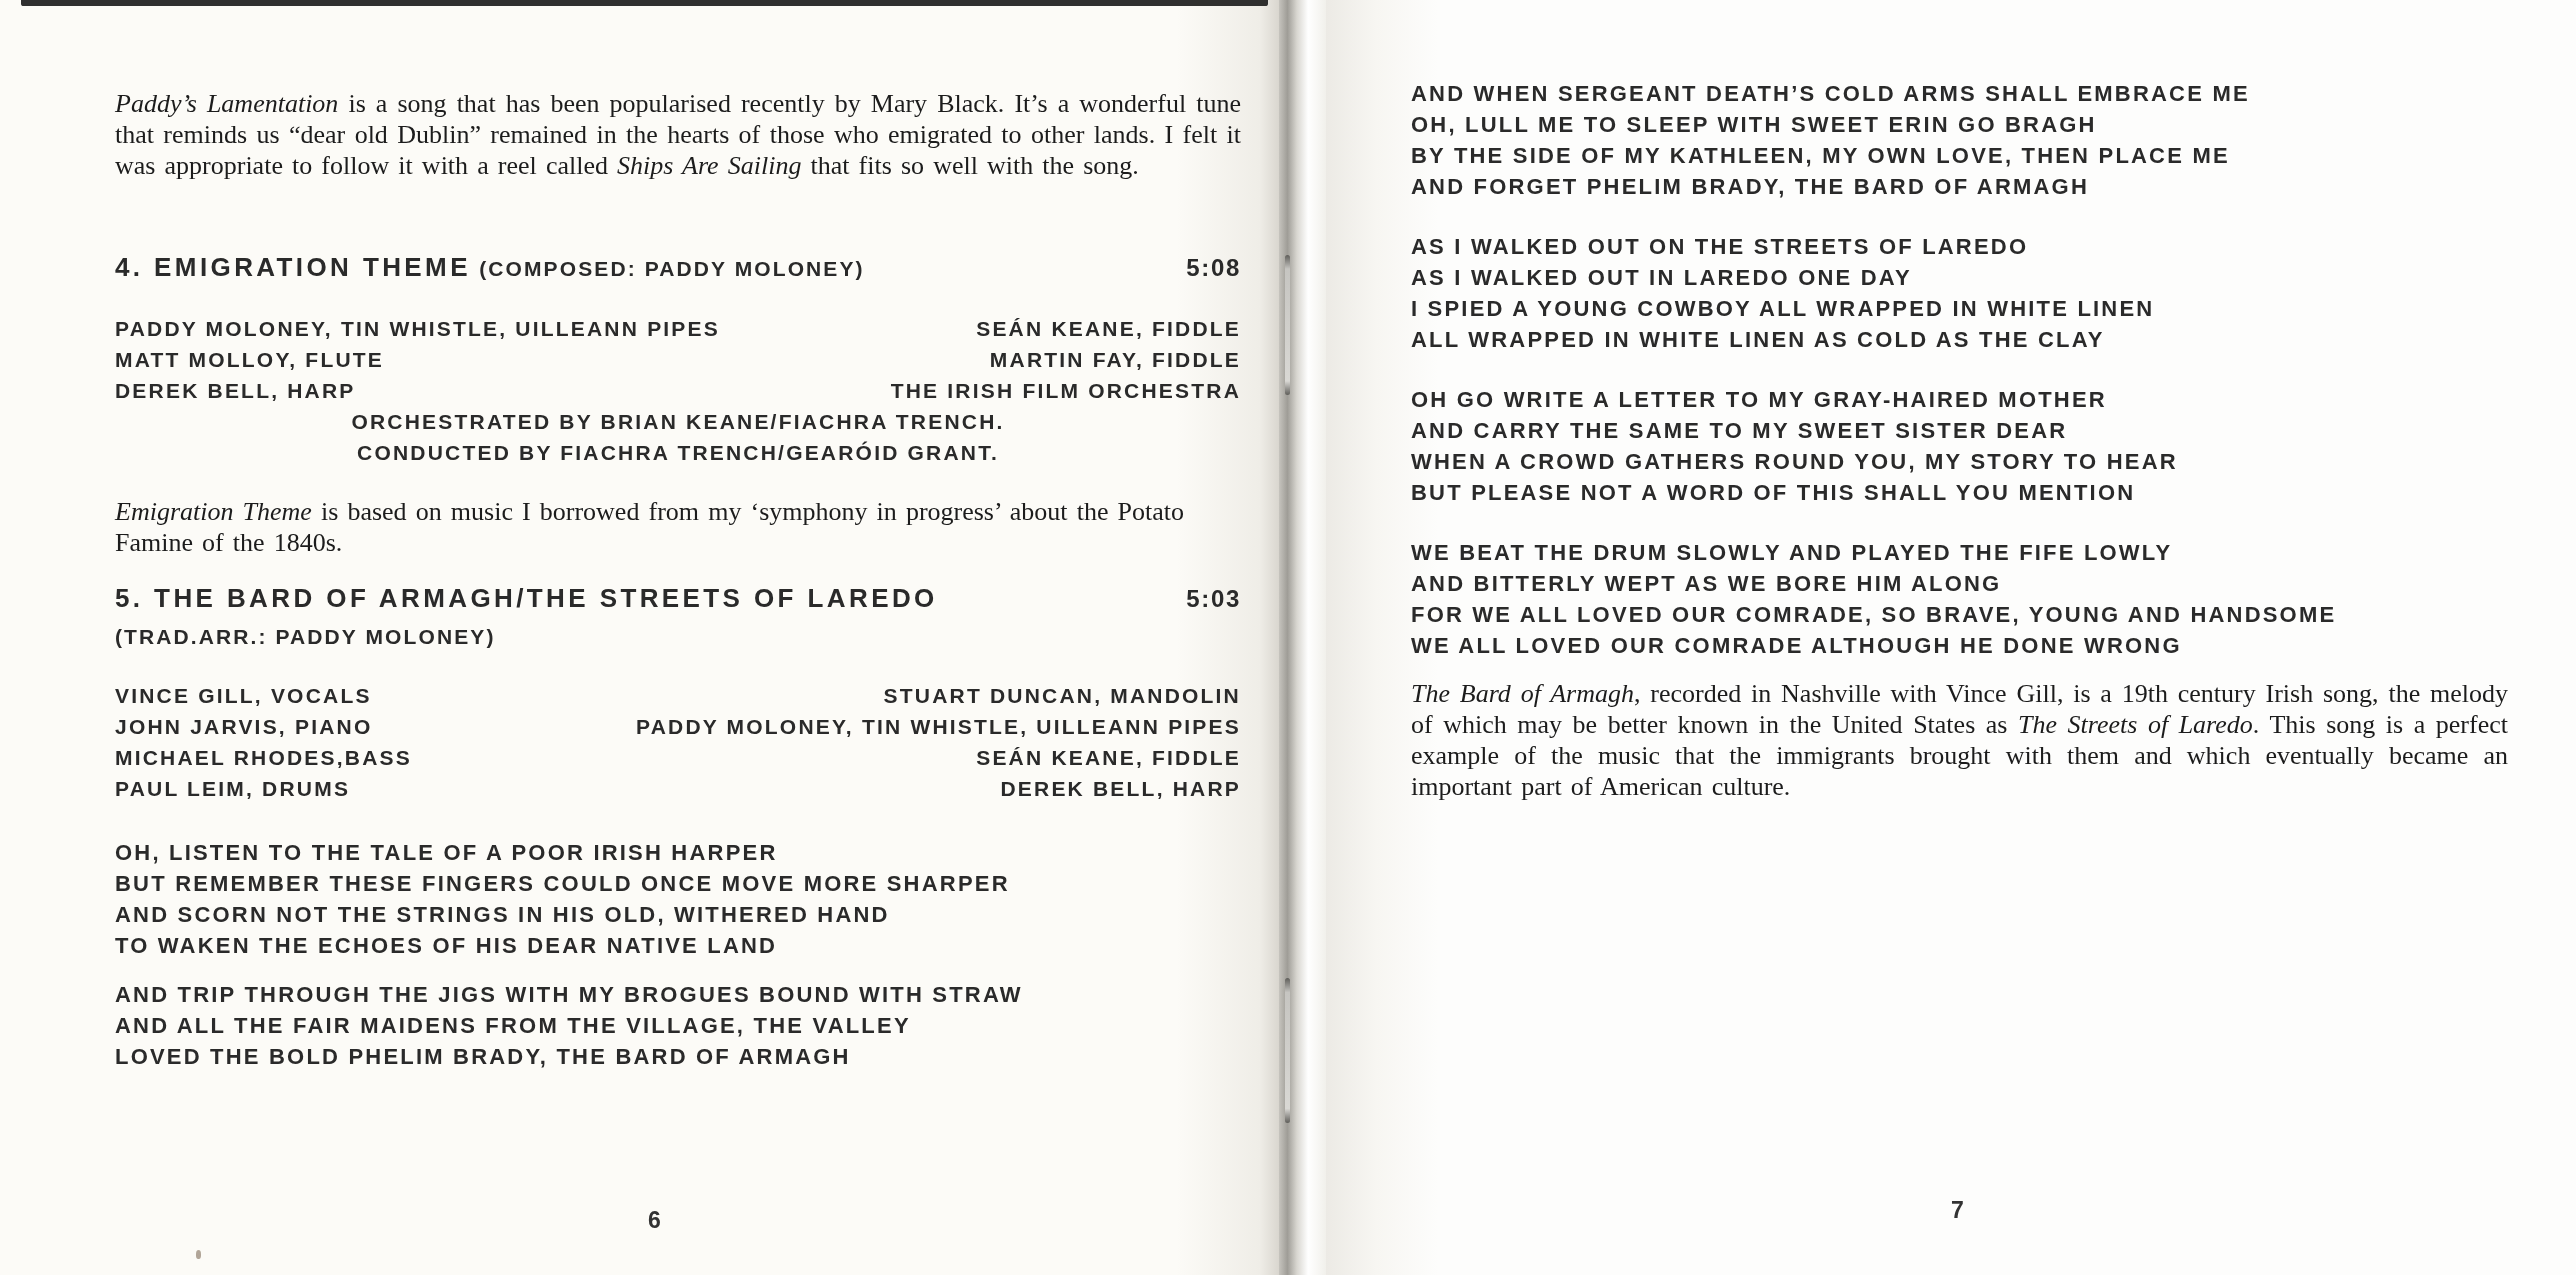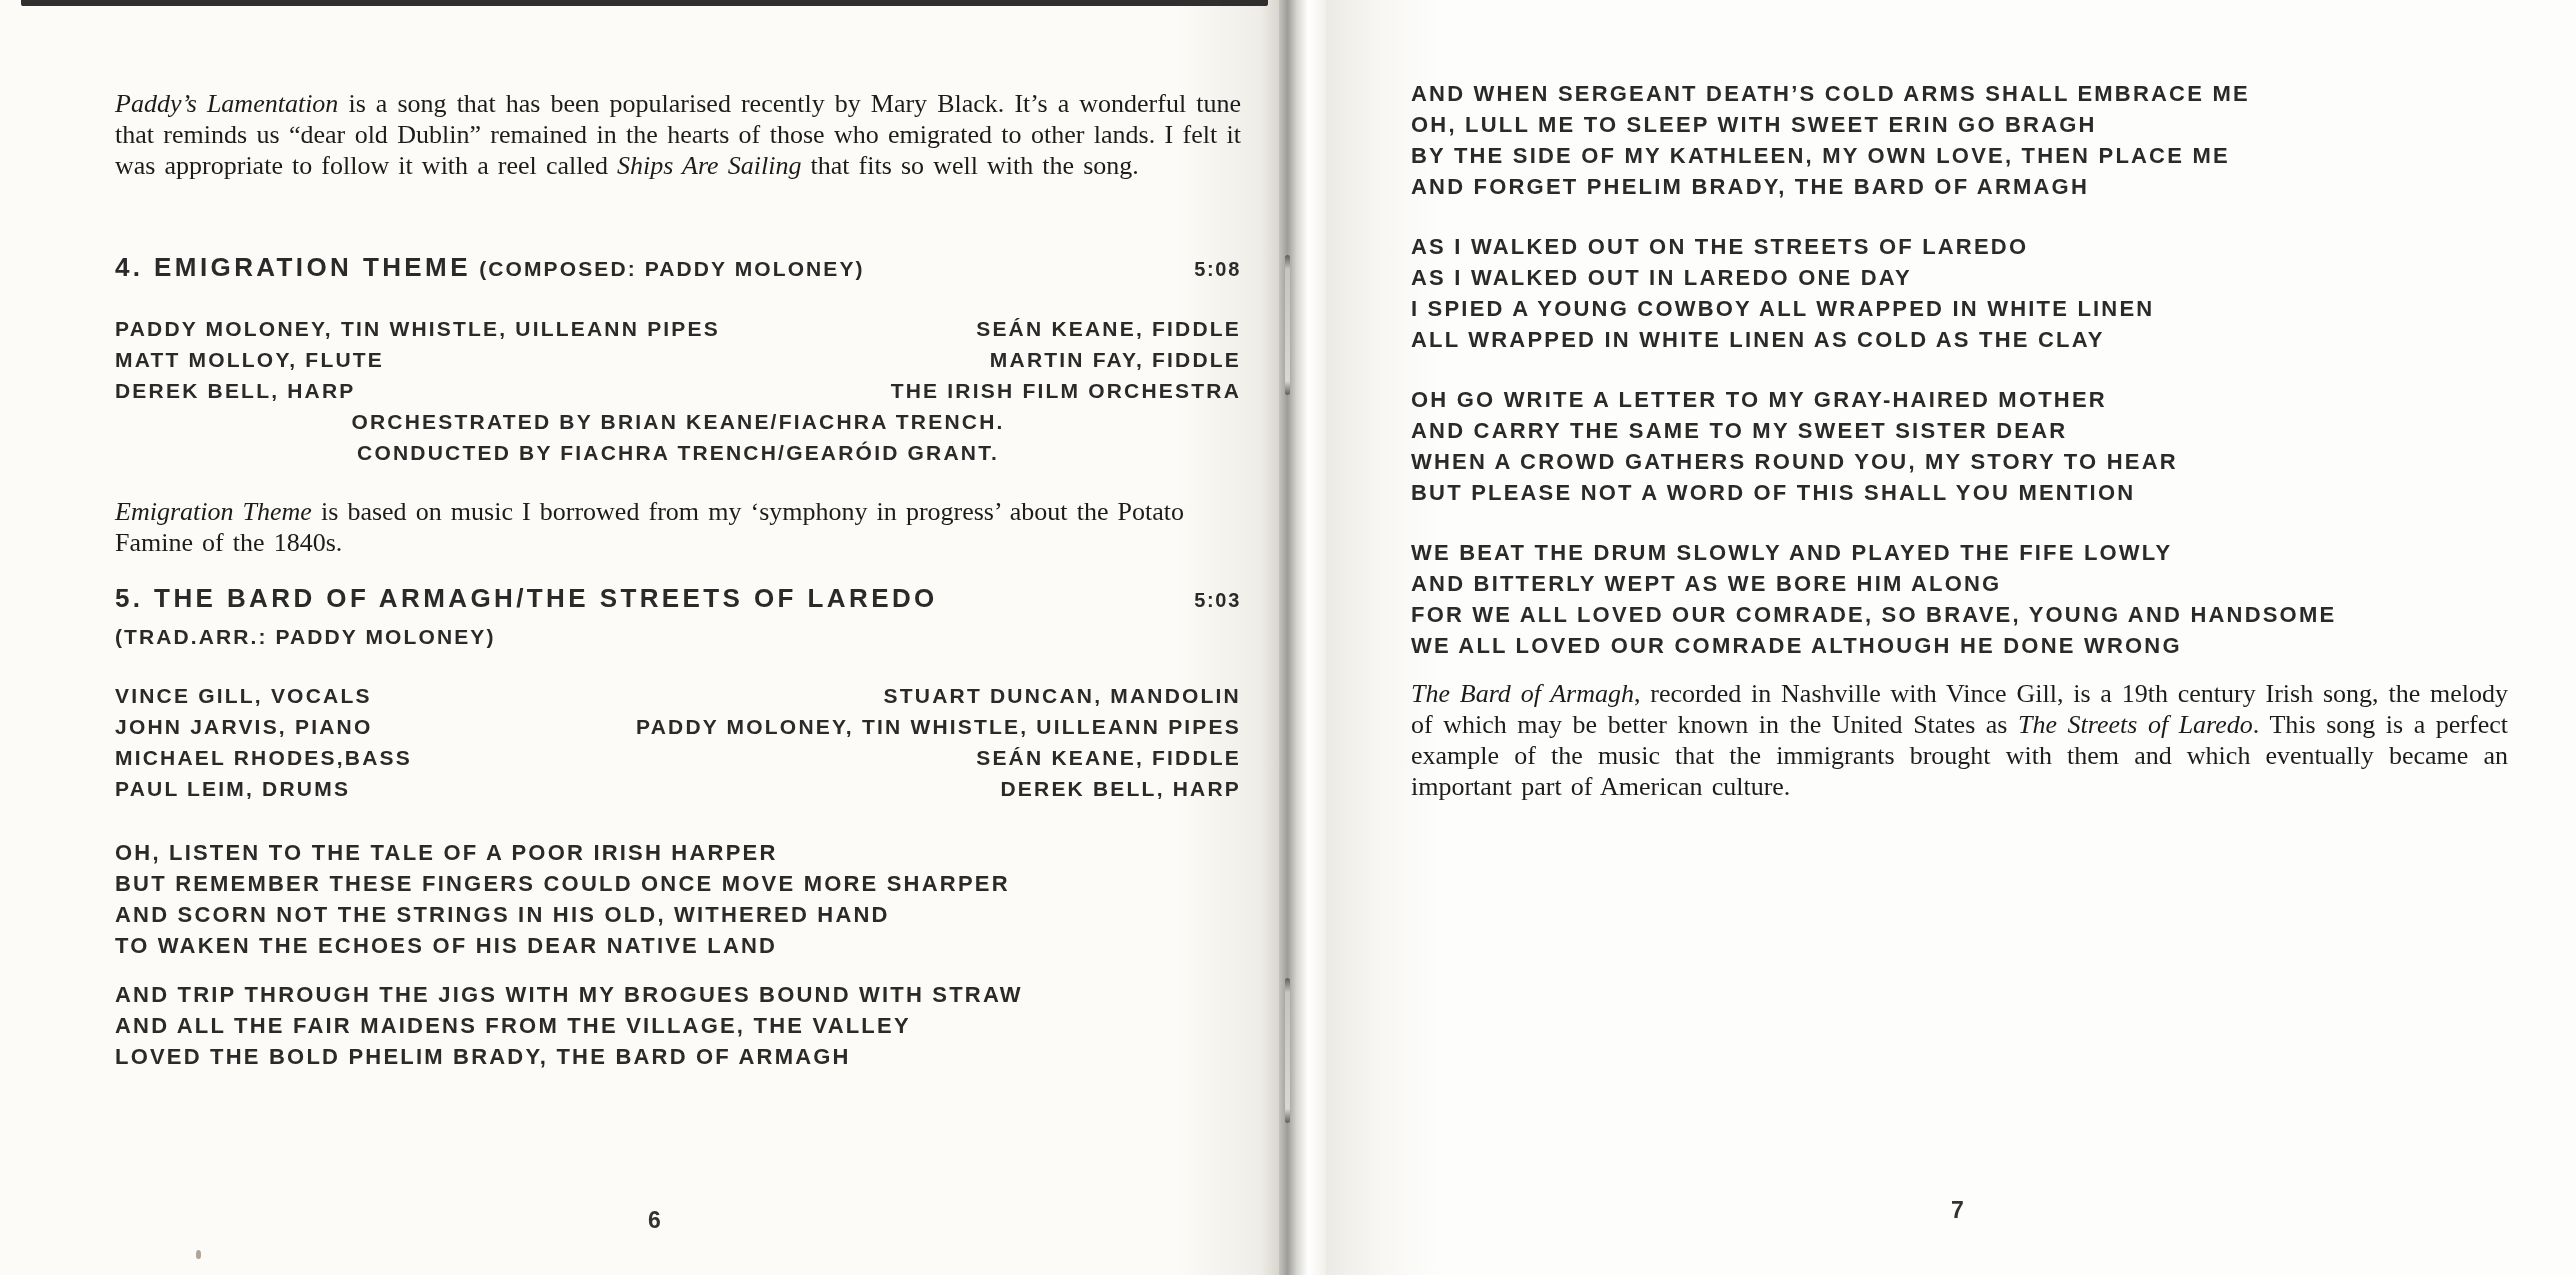--- a/index.html
+++ b/index.html
@@ -47,21 +47,21 @@
     font-family:"Liberation Sans", sans-serif;
     font-weight:700;color:#2a2a2a;
     font-size:22px;letter-spacing:2.2px;
   }
   .lyric-line{line-height:31px;white-space:nowrap;}
   .credit-row{display:flex;justify-content:space-between;align-items:baseline;line-height:31px;gap:7px;}
   .credit-center{text-align:center;line-height:31px;}
   .track-heading{display:flex;justify-content:space-between;align-items:baseline;}
   .track-title{font-size:26px;letter-spacing:3.4px;font-weight:700;white-space:nowrap;}
   .track-sub{font-size:21px;letter-spacing:2.1px;font-weight:700;}
-  .track-time{font-size:20px;letter-spacing:1.7px;font-weight:700;}
+  .track-time{font-size:24px;letter-spacing:1.7px;font-weight:700;}
   .page-num{font-size:23px;font-weight:700;letter-spacing:0.9px;color:#333;}
 
   .abs{position:absolute;}
 </style>
 </head>
 <body>
 
 <div id="booklet">
 
   <div class="page-left">

